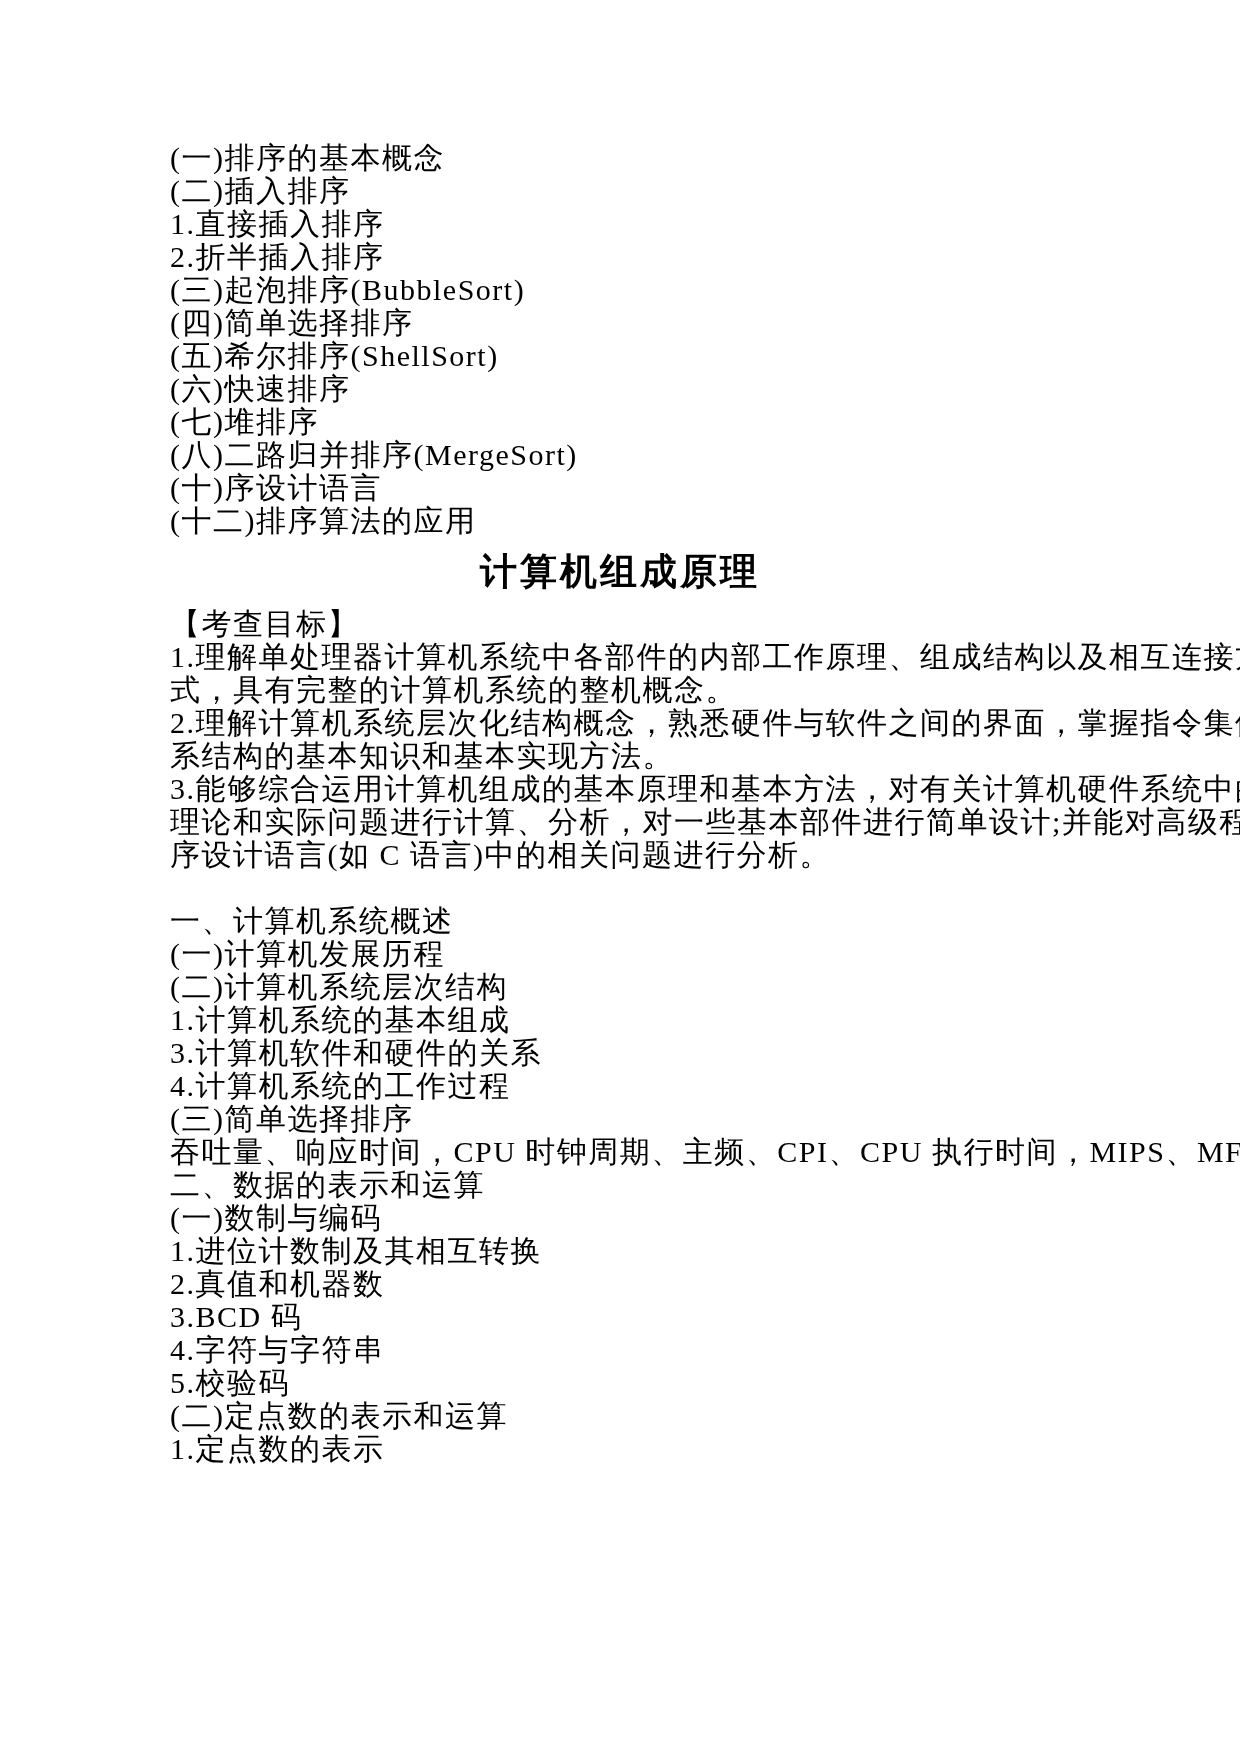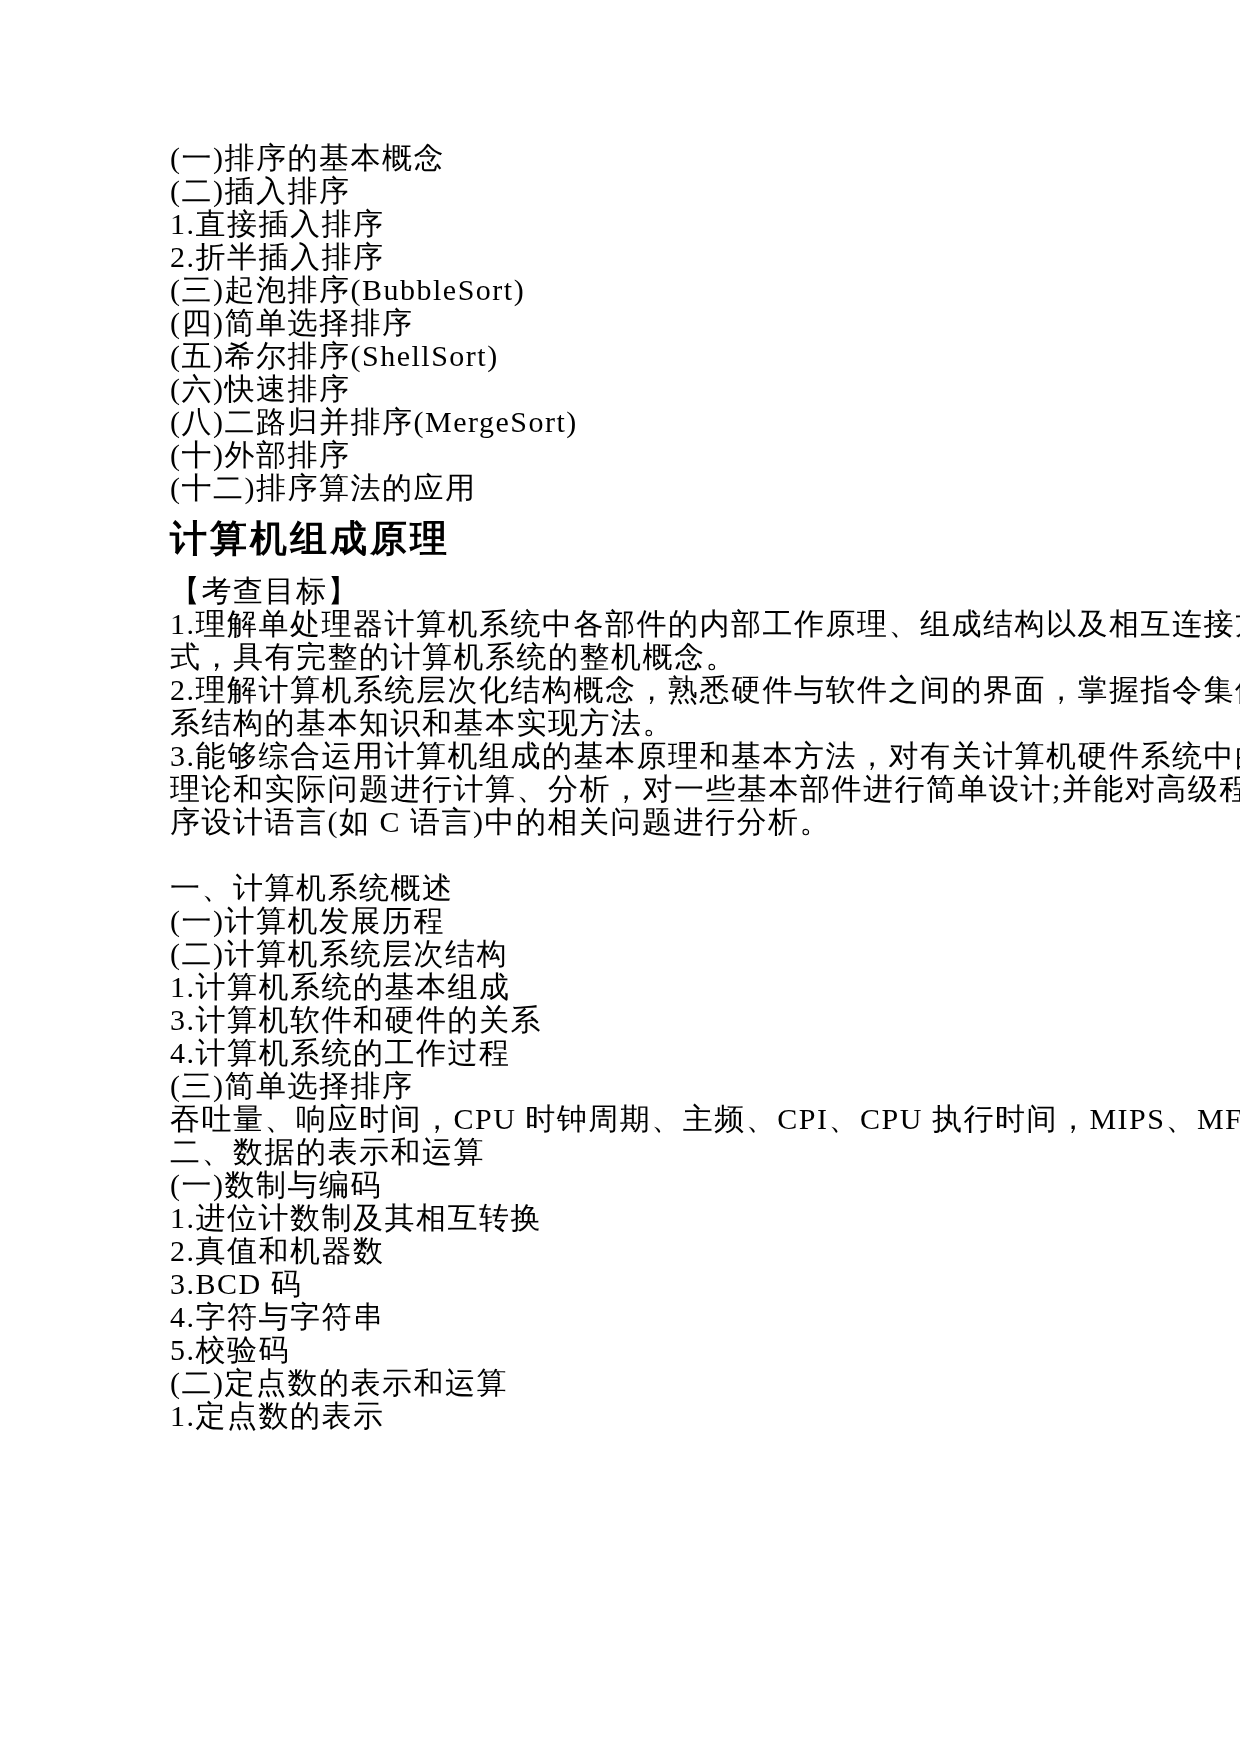--- a/index.html
+++ b/index.html
@@ -29,21 +29,21 @@
     font-size: 30px;
     line-height: 33px;
     height: 33px;
     letter-spacing: 1.5px;
     white-space: nowrap;
     color: #000000;
   }
   .line.heading {
     font-size: 37px;
     font-weight: bold;
-    text-align: left;
+    text-align: center;
     height: 64px;
     line-height: 58px;
     letter-spacing: 3px;
     margin-top: 6px;
   }
   .line.blank {
     height: 33px;
   }
 </style>
 </head>
@@ -52,22 +52,23 @@
 <div class="page">
   <div class="content">
       <div class="line">(一)排序的基本概念</div>
       <div class="line">(二)插入排序</div>
       <div class="line">1.直接插入排序</div>
       <div class="line">2.折半插入排序</div>
       <div class="line">(三)起泡排序(BubbleSort)</div>
       <div class="line">(四)简单选择排序</div>
       <div class="line">(五)希尔排序(ShellSort)</div>
       <div class="line">(六)快速排序</div>
+      <div class="line">(七)堆排序</div>
       <div class="line">(八)二路归并排序(MergeSort)</div>
-      <div class="line">(十)外部排序</div>
+      <div class="line">(十)序设计语言</div>
       <div class="line">(十二)排序算法的应用</div>
       <div class="line heading">计算机组成原理</div>
       <div class="line">【考查目标】</div>
       <div class="line">1.理解单处理器计算机系统中各部件的内部工作原理、组成结构以及相互连接方</div>
       <div class="line">式，具有完整的计算机系统的整机概念。</div>
       <div class="line">2.理解计算机系统层次化结构概念，熟悉硬件与软件之间的界面，掌握指令集体</div>
       <div class="line">系结构的基本知识和基本实现方法。</div>
       <div class="line">3.能够综合运用计算机组成的基本原理和基本方法，对有关计算机硬件系统中的</div>
       <div class="line">理论和实际问题进行计算、分析，对一些基本部件进行简单设计;并能对高级程</div>
       <div class="line">序设计语言(如 C 语言)中的相关问题进行分析。</div>

